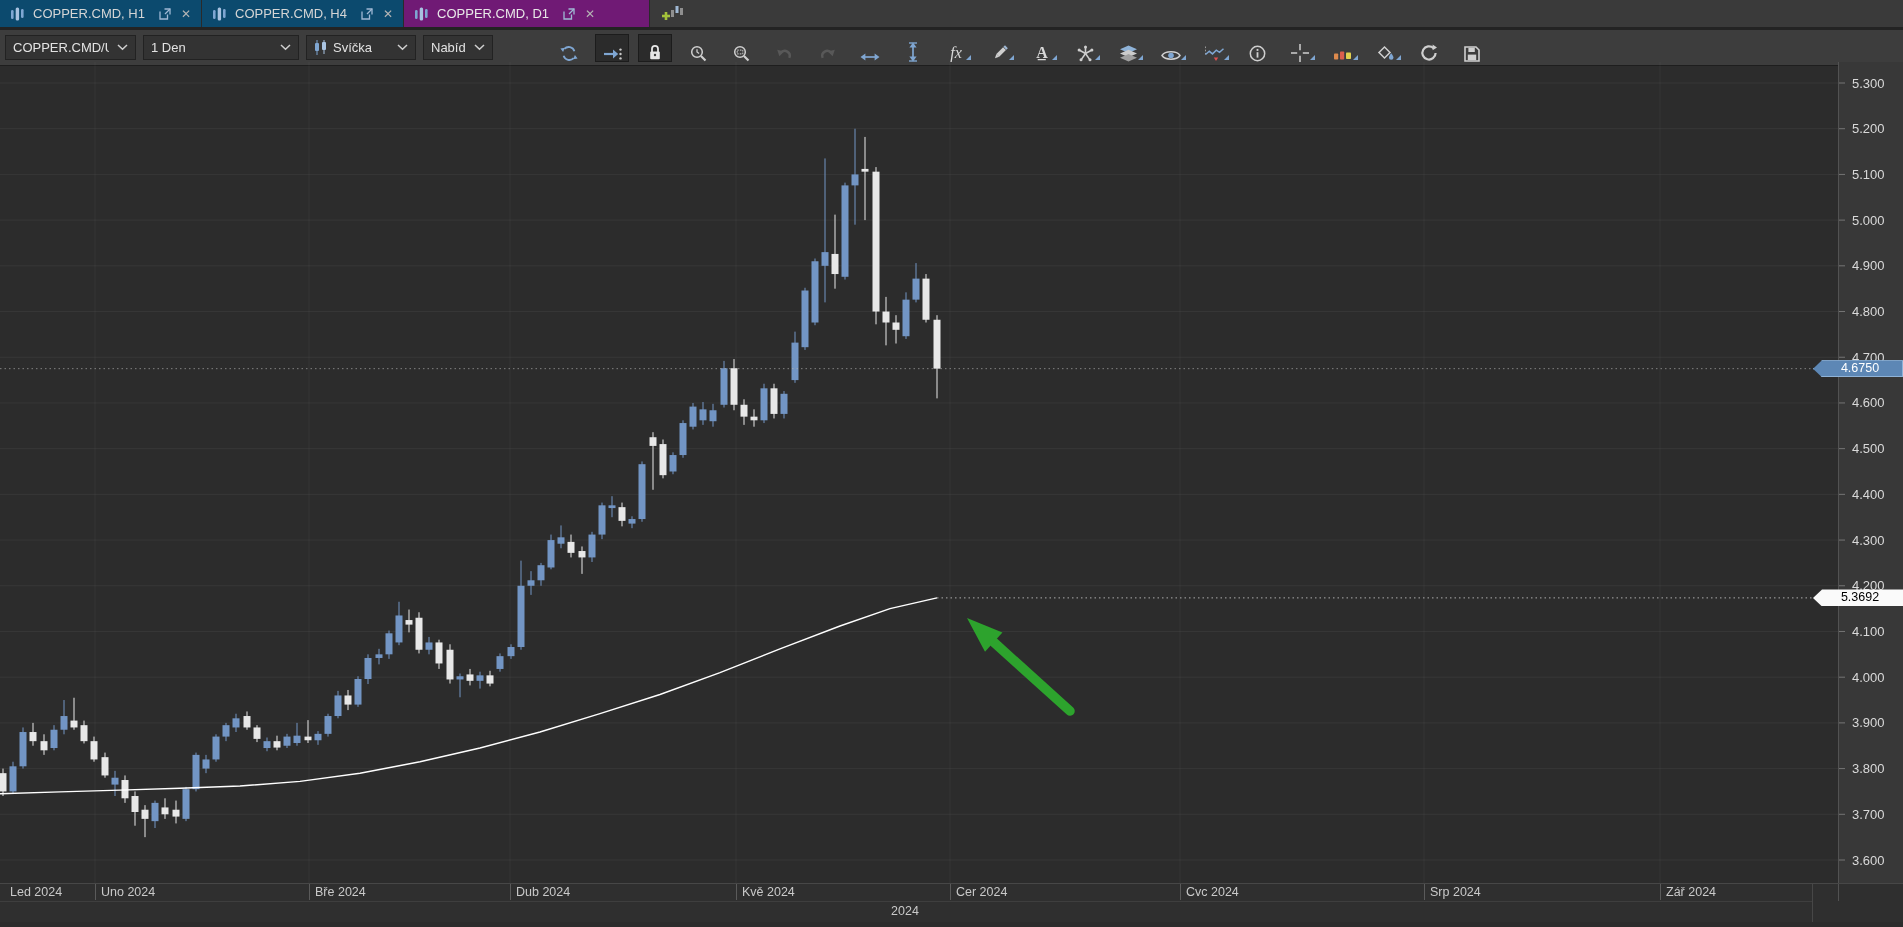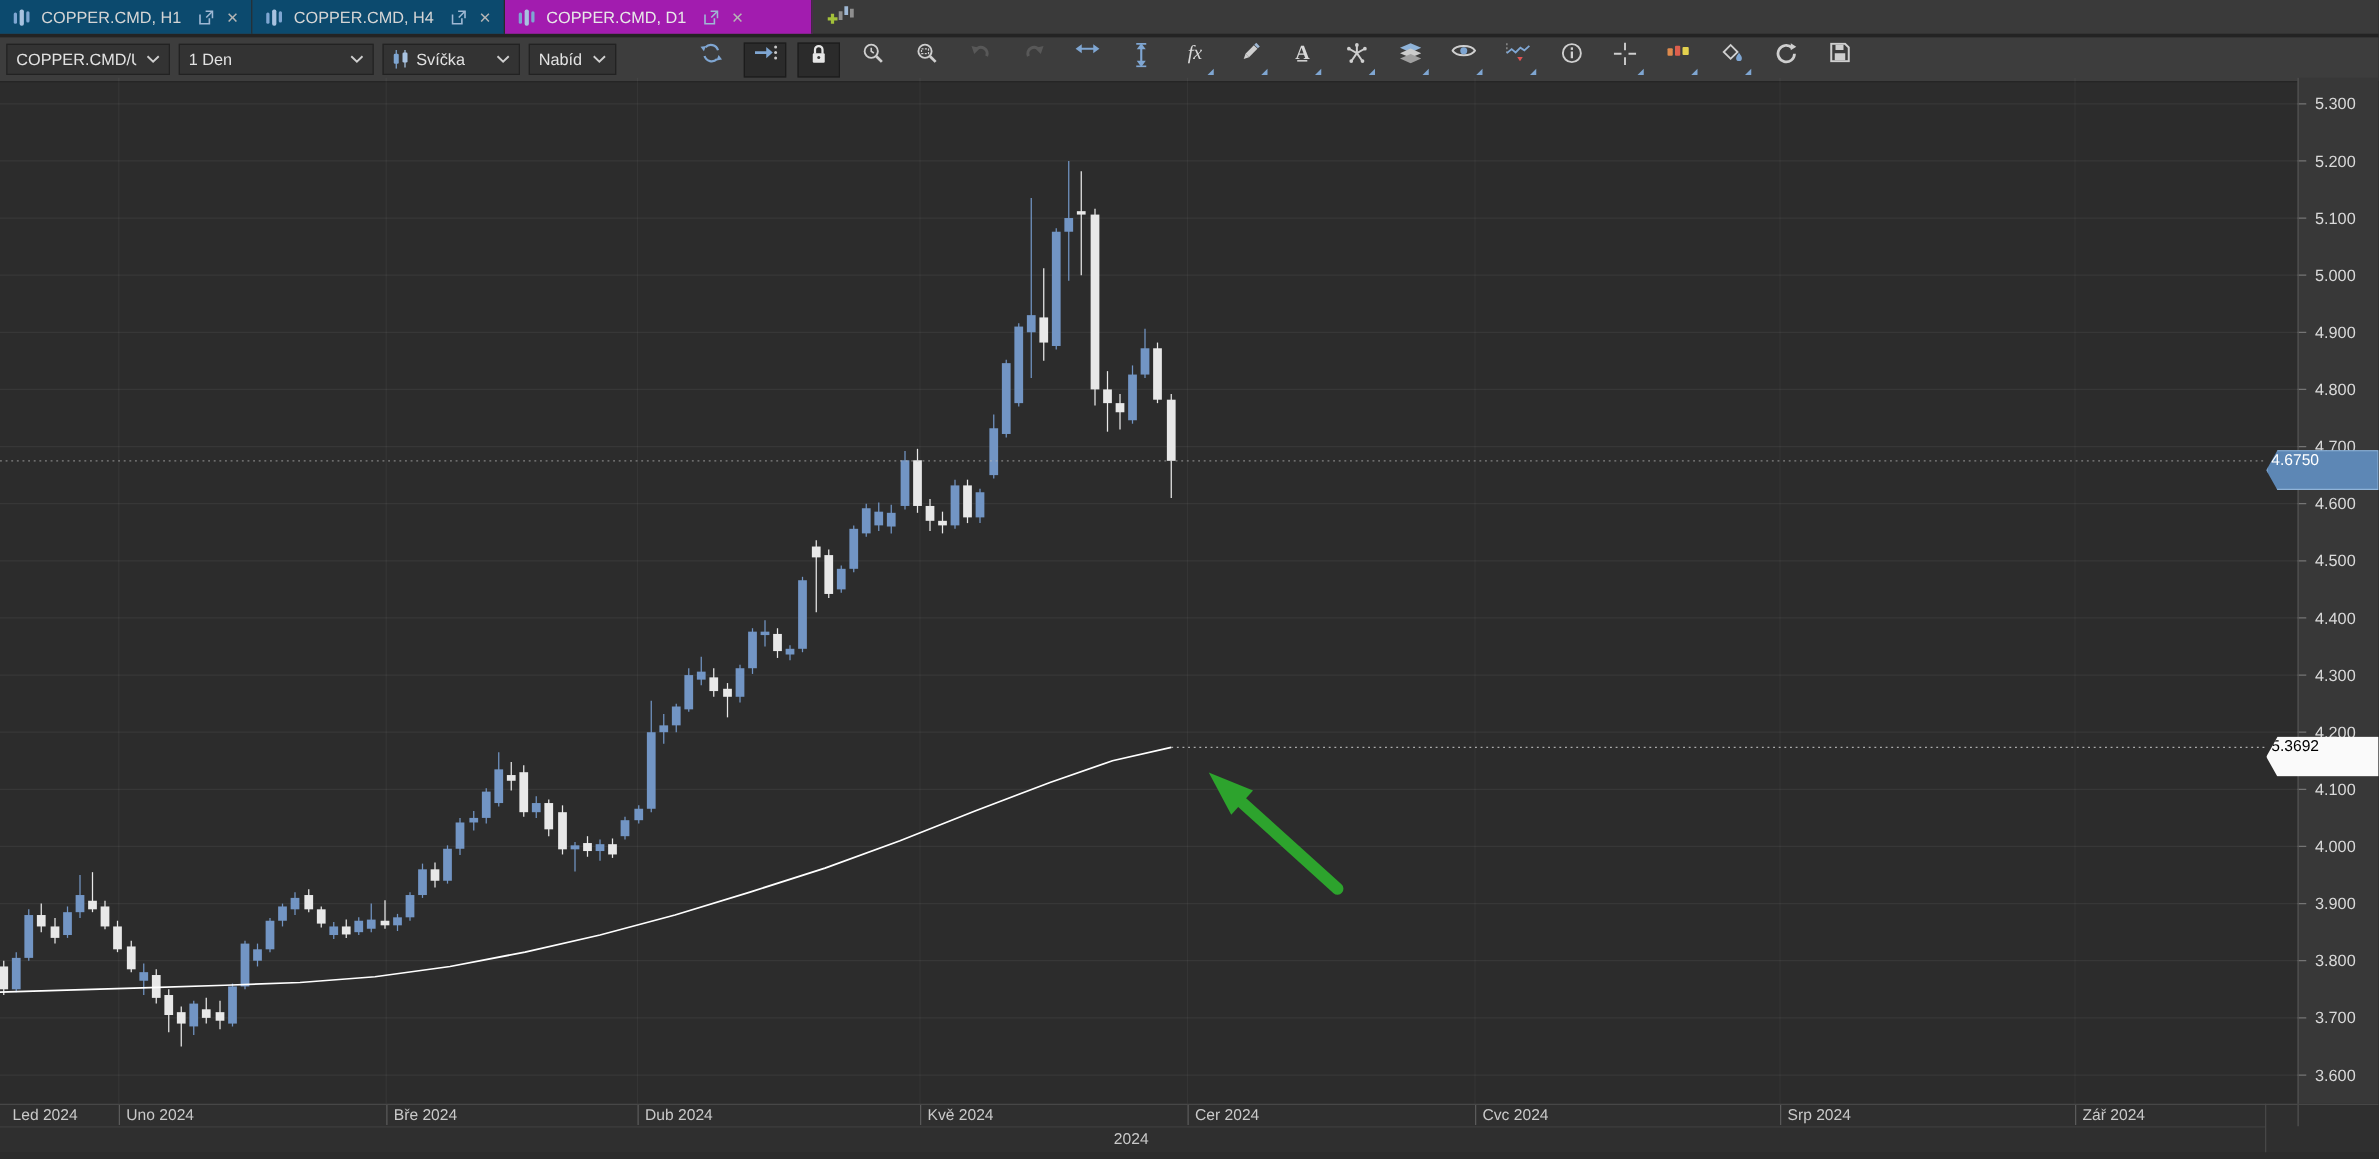--- a/index.html
+++ b/index.html
@@ -4,54 +4,54 @@
 <style>
   html,body{margin:0;padding:0}
   body{width:1903px;height:927px;background:#2c2c2c;overflow:hidden;position:relative;
        font-family:"Liberation Sans",sans-serif;color:#ddd;-webkit-font-smoothing:antialiased}
 
   
   .tabbar{position:absolute;top:0;left:0;width:1903px;height:27px;background:#3a3a3a;
           border-bottom:3px solid #232323;display:flex;align-items:stretch}
   .tab{display:flex;align-items:center;gap:8px;padding:0 10px;background:#0c4a6e;
        border-right:1px solid #2a2a2a;font-size:13px;color:#d5d5d5;cursor:default;min-width:170px}
-  .tab.active{background:#a21caf;color:#e8e8e8;min-width:225px}
+  .tab.active{background:#701a75;color:#e8e8e8;min-width:225px}
   .tablabel{white-space:nowrap}
   .tabicon{display:flex;align-items:center}
   .tabext{display:flex;align-items:center;margin-left:6px}
   .tabx{color:#b5b5b5;font-size:12px;margin-left:2px}
   .newchart{display:flex;align-items:center;justify-content:center;width:46px}
 
   
   .toolbar{position:absolute;top:30px;left:0;width:1903px;height:36px;background:#3d3d3d;
            border-bottom:1px solid #1e1e1e;display:flex;align-items:center;padding-left:5px;box-sizing:border-box}
   .dd{height:25px;background:#333333;border:1px solid #222;display:flex;align-items:center;
       justify-content:space-between;padding:0 7px;font-size:13px;color:#e2e2e2;margin-right:7px;box-sizing:border-box}
   .dd .ddlabel{white-space:nowrap;overflow:hidden}
   .dd .chev{margin-left:8px;display:flex;align-items:center}
   .dd-symbol{width:131px}
   .dd-period{width:156px}
   .dd-type{width:110px}
   .dd-mode{width:70px}
   .ddicon{margin-right:6px;display:flex;align-items:center}
   .tb-icons{display:flex;align-items:center;margin-left:52px}
-  .tbi{position:relative;width:34px;height:28px;display:flex;align-items:flex-start;justify-content:center;margin-right:9px}
+  .tbi{position:relative;width:34px;height:28px;display:flex;align-items:flex-end;justify-content:center;margin-right:9px}
   .tbi.active{background:#2b2b2b;border:1px solid #1c1c1c;box-sizing:border-box}
   .tbi .corner{position:absolute;right:2px;bottom:2px;width:0;height:0;
                border-left:5px solid transparent;border-bottom:5px solid #7fa6d2}
   .tbi .txt{color:#d8d8d8}
 
   
   #chartwrap{position:absolute;top:62px;left:0;width:1903px;height:860px}
   #chart-svg{position:absolute;top:0;left:0}
   svg text{font-family:"Liberation Sans",sans-serif}
 
   
-  .price-badge{position:absolute;height:32px;line-height:17px;width:90px;font-size:12.5px;
-               clip-path:polygon(9px 0,100% 0,100% 100%,9px 100%,0 50%);
+  .price-badge{position:absolute;height:17px;line-height:17px;width:90px;font-size:12.5px;
+               text-align:center;clip-path:polygon(9px 0,100% 0,100% 100%,9px 100%,0 50%);
                padding-left:4px;box-sizing:border-box}
   .badge-blue{background:#5d87b5;color:#fff;box-shadow:inset 0 0 0 1px #8fb3d8}
   .badge-white{background:#fafafa;color:#000}
 </style>
 </head>
 <body>
 
 <div class="tabbar">
   <div class="tab">
     <span class="tabicon">

